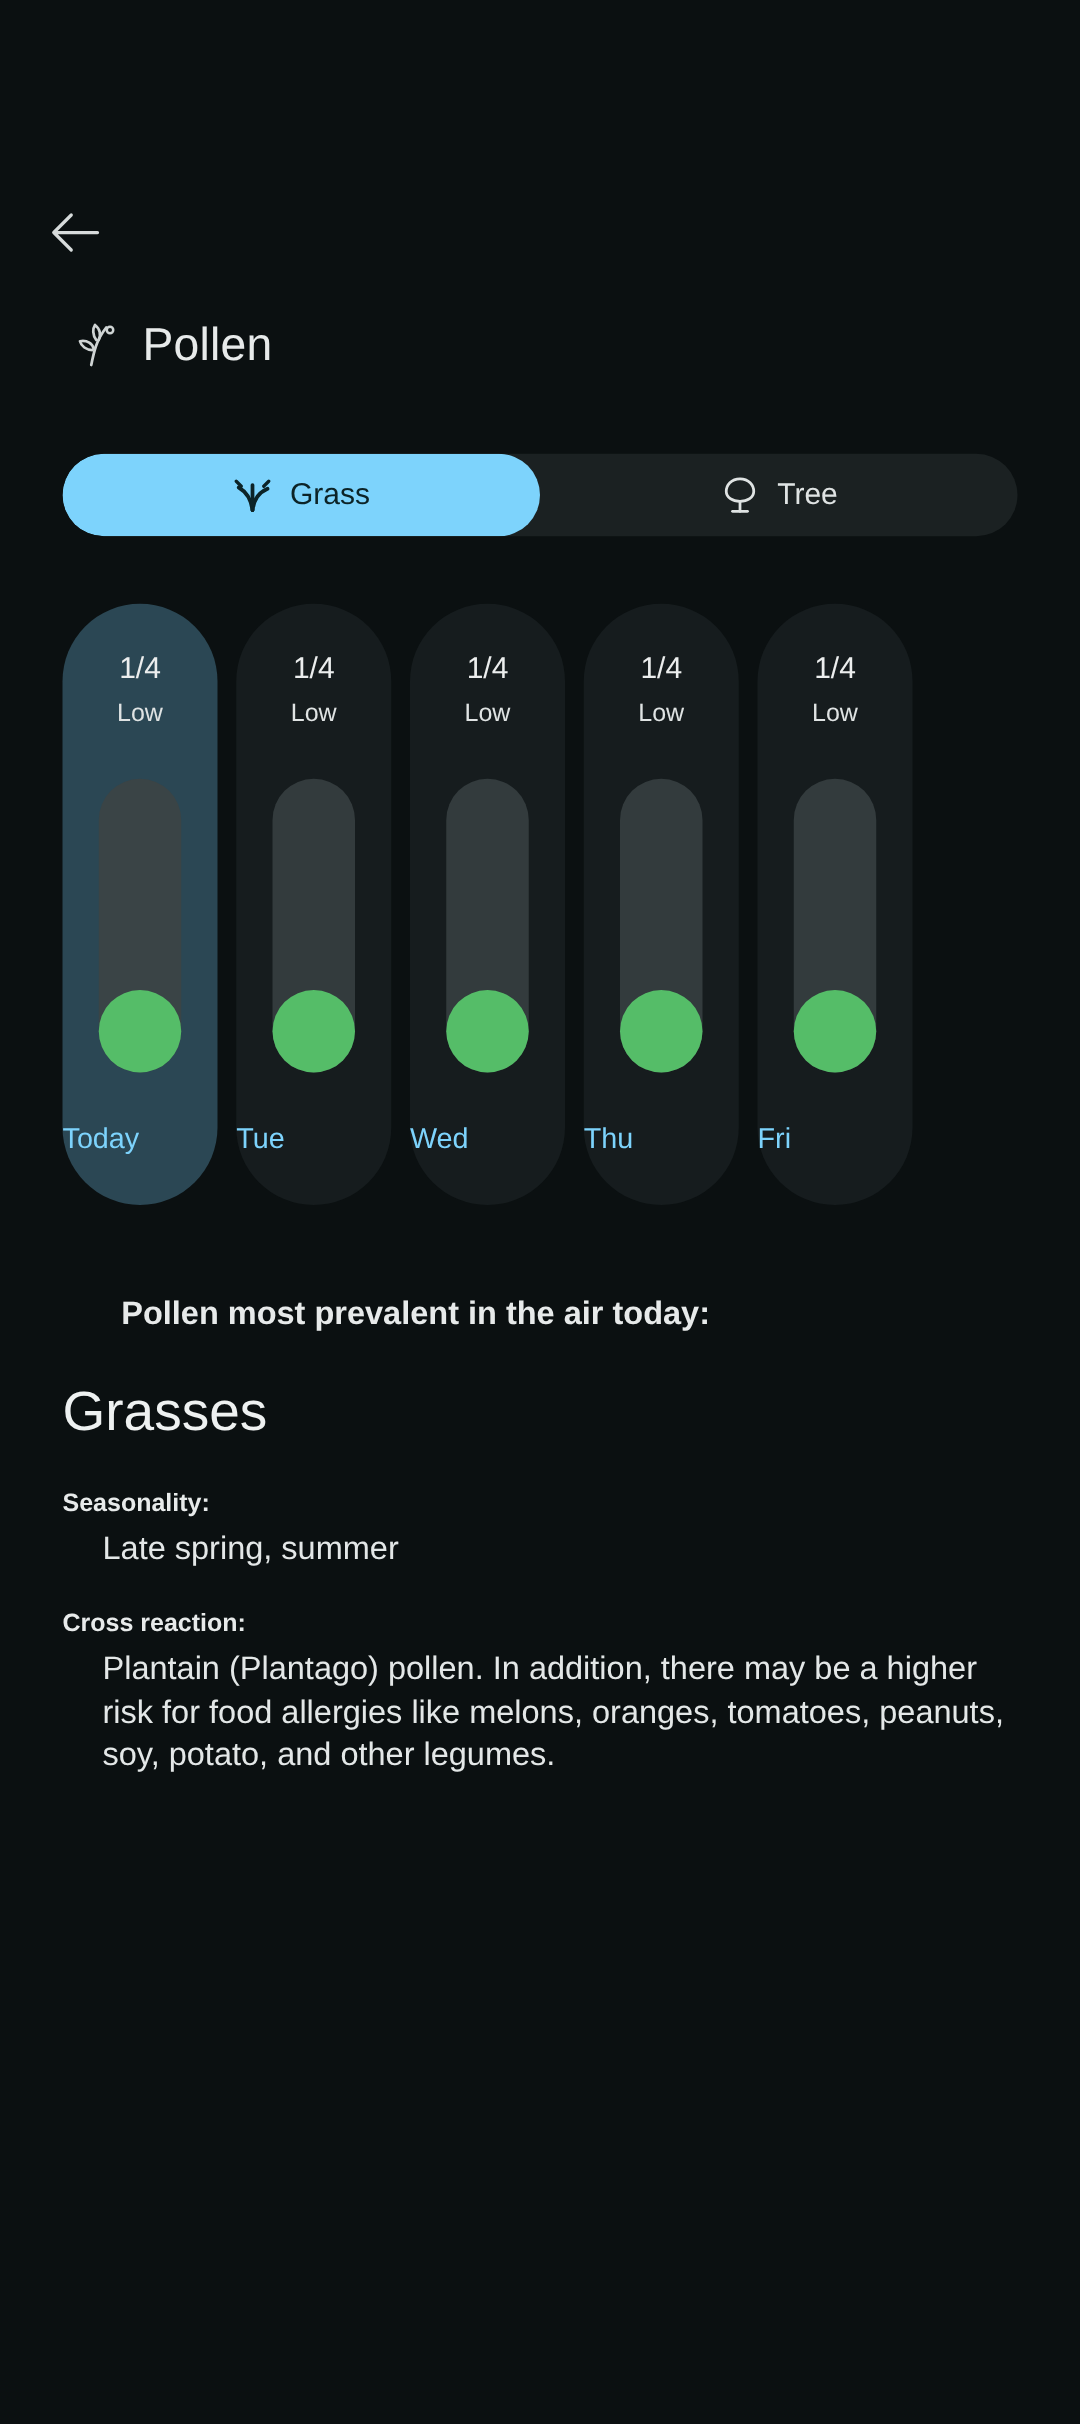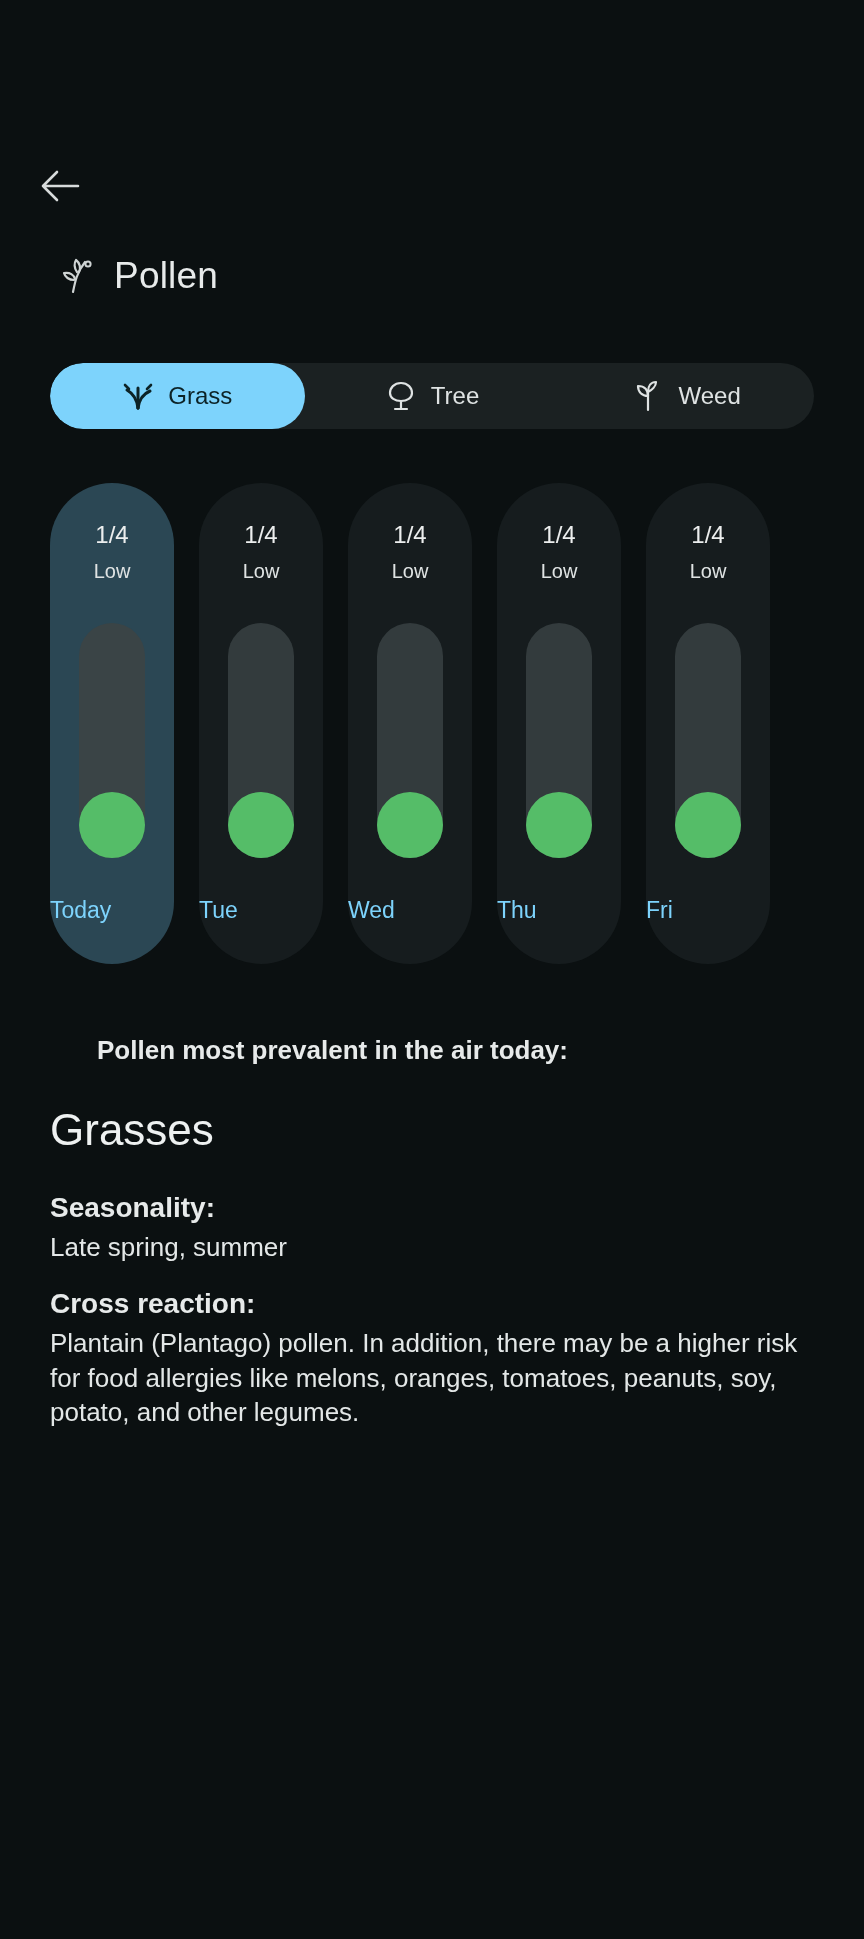--- a/index.html
+++ b/index.html
@@ -88,21 +88,21 @@
   .tab .ticon { width: 32px; height: 32px; display:flex; align-items:center; justify-content:center; }
 
   
   .days {
     position: absolute;
     left: 50px;
     top: 483px;
     width: 764px;
     height: 481px;
     display: flex;
-    gap: 25px;
+    gap: 15px;
   }
   .day {
     position: relative;
     width: 124px;
     height: 481px;
     border-radius: 62px;
     background: #161c1e;
     display: flex;
     flex-direction: column;
     align-items: center;
@@ -172,29 +172,30 @@
     font-size: 44px;
     font-weight: 400;
   }
   .sec {
     position: absolute;
     left: 50px;
     width: 760px;
   }
   .sec-label {
     color: #e7eaea;
-    font-size: 28px;
+    font-size: 20px;
     font-weight: 700;
     margin-bottom: 6px;
   }
   .sec-body {
     color: #e3e7e7;
     font-size: 26px;
     font-weight: 400;
     line-height: 1.33;
+    margin-left: 32px;
   }
   #season { top: 1192px; }
   #cross  { top: 1288px; }
 </style>
 </head>
 <body>
 
 <div class="screen">
 
   <div class="back-btn">
@@ -235,30 +236,20 @@
       <span class="ticon">
         <svg width="30" height="32" viewBox="0 0 30 32" fill="none">
           <path d="M15 3 C8 3 4 8 4 13 C4 18 9 21 15 21 C21 21 26 18 26 13 C26 8 22 3 15 3 Z" stroke="#dfe3e3" stroke-width="2.2" stroke-linejoin="round"></path>
           <path d="M15 21 V29" stroke="#dfe3e3" stroke-width="2.2" stroke-linecap="round"></path>
           <path d="M9 29 H21" stroke="#dfe3e3" stroke-width="2.2" stroke-linecap="round"></path>
         </svg>
       </span>
       <span>Tree</span>
     </div>
 
-    <div class="tab">
-      <span class="ticon">
-        <svg width="30" height="32" viewBox="0 0 30 32" fill="none">
-          <path d="M14 30 C14 22 14 16 14 11" stroke="#dfe3e3" stroke-width="2.2" stroke-linecap="round"></path>
-          <path d="M14 16 C8 16 4 12 4 6 C11 6 14 10 14 16 Z" stroke="#dfe3e3" stroke-width="2.2" stroke-linejoin="round"></path>
-          <path d="M14 12 C18 10 22 6 22 2 C17 2 14 6 14 12 Z" stroke="#dfe3e3" stroke-width="2.2" stroke-linejoin="round"></path>
-        </svg>
-      </span>
-      <span>Weed</span>
-    </div>
   </div>
 
   <div class="days">
 
     <div class="day today">
       <div class="idx">1/4</div>
       <div class="lvl">Low</div>
       <div class="track">
         <div class="dot"></div>
       </div>

